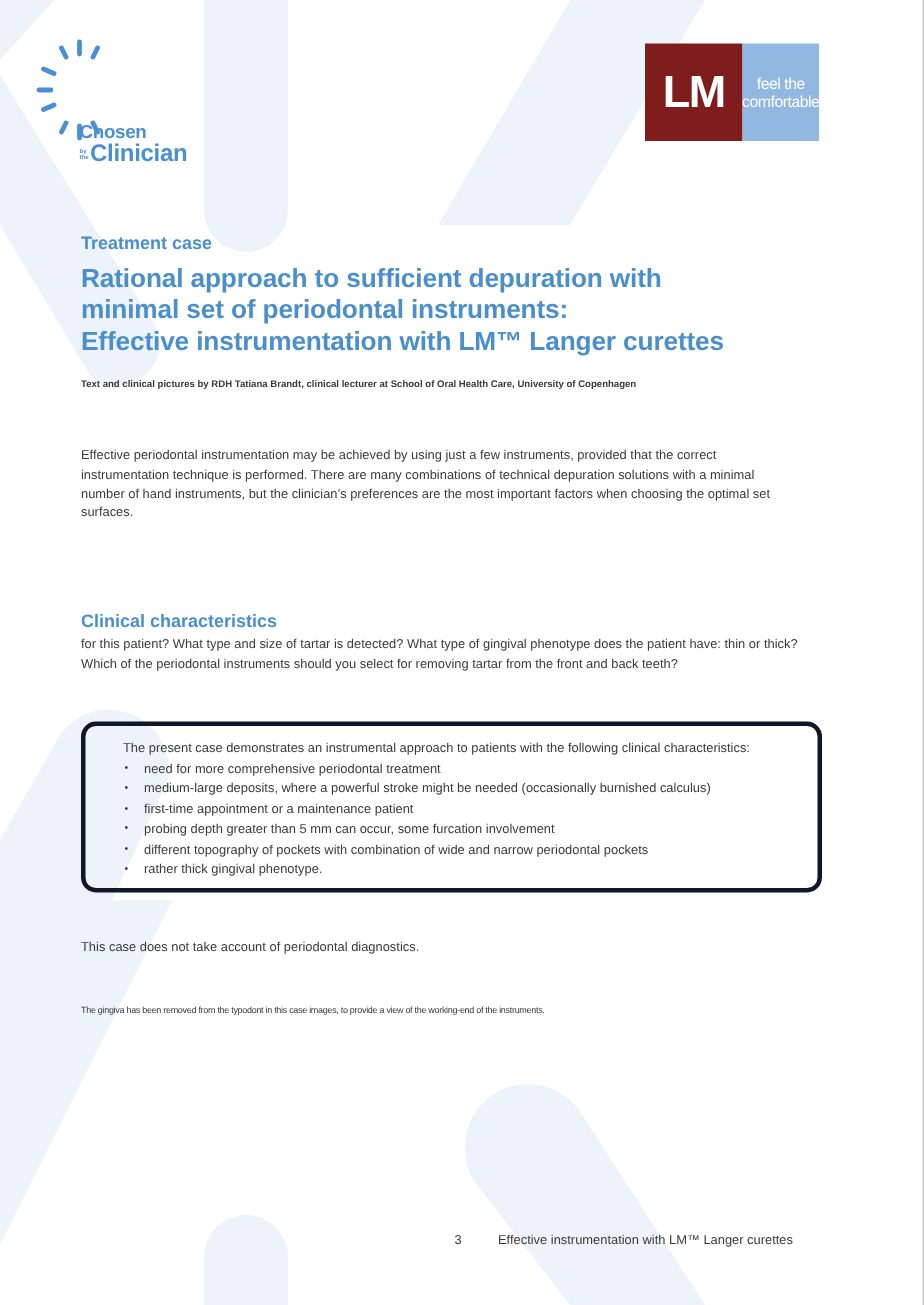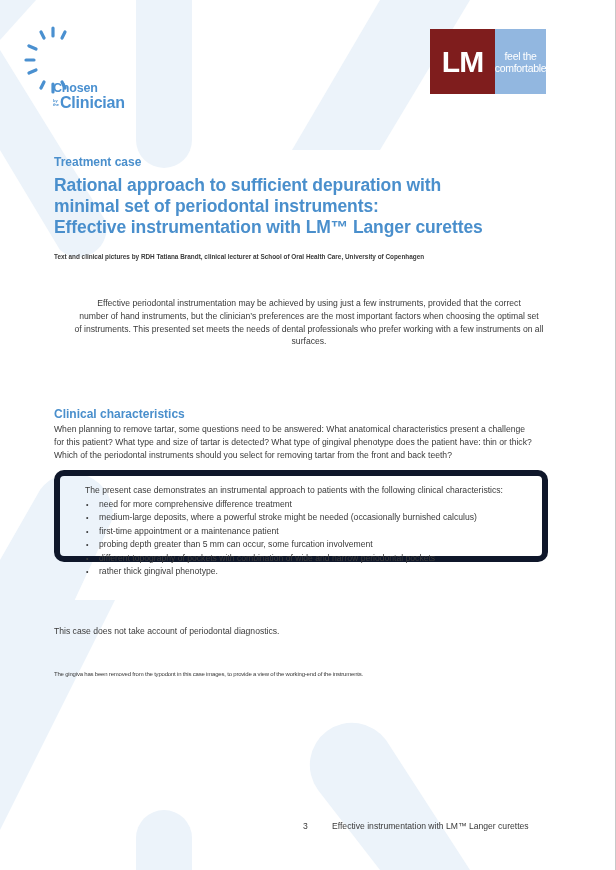--- a/index.html
+++ b/index.html
@@ -23,27 +23,27 @@
   
   .lm-badge { position: absolute; left: 430px; top: 29px; width: 130px; height: 65px; display: flex; }
   .lm-left { width: 65px; height: 65px; background: #7f1d1d; color: #fff; font-weight: bold; font-size: 30px; display: flex; align-items: center; justify-content: center; letter-spacing: -1px; }
   .lm-right { width: 51px; height: 65px; background: #92b7e0; color: #fff; font-size: 10.5px; display: flex; flex-direction: column; align-items: center; justify-content: center; line-height: 12px; letter-spacing: -0.3px; }
   .eyebrow { position: absolute; left: 54px; top: 155px; font-size: 12px; font-weight: bold; color: #4a8fcc; }
   .title { position: absolute; left: 54px; top: 175px; width: 500px; font-size: 17.5px; line-height: 21px; font-weight: bold; color: #4a8fcc; letter-spacing: -0.1px; }
   .title span { display: block; white-space: nowrap; }
   .byline { position: absolute; left: 54px; top: 253px; font-size: 6.4px; font-weight: bold; color: #3a3a3a; white-space: nowrap; }
 
   .intro { position: absolute; left: 54px; top: 297px; width: 510px; font-size: 8.6px; line-height: 12.8px; color: #3a3a3a; }
-  .intro span { display: block; white-space: nowrap; text-align: center; }
+  .intro span { display: block; white-space: nowrap; }
 
   .h2 { position: absolute; left: 54px; top: 407px; font-size: 12px; font-weight: bold; color: #4a8fcc; }
   .clin-text { position: absolute; left: 54px; top: 423px; width: 520px; font-size: 8.6px; line-height: 12.8px; }
   .clin-text span { display: block; white-space: nowrap; }
 
-  .char-box { position: absolute; left: 54px; top: 470px; width: 494px; height: 92px; border: 6px solid #0f172a; border-radius: 10px; box-sizing: border-box; }
+  .char-box { position: absolute; left: 54px; top: 481px; width: 494px; height: 114px; border: 3px solid #0f172a; border-radius: 10px; box-sizing: border-box; }
   .char-intro { position: absolute; left: 25px; top: 9px; font-size: 8.6px; white-space: nowrap; }
   .char-list { position: absolute; left: 24px; top: 22px; margin: 0; padding: 0; list-style: none; }
   .char-list li { font-size: 8.6px; line-height: 13.4px; white-space: nowrap; display: flex; }
   .char-list li .bullet { width: 15px; display: inline-block; text-align: left; padding-left: 2px; box-sizing: border-box; font-size: 7px; }
 
   .note { position: absolute; left: 54px; top: 626px; font-size: 8.6px; white-space: nowrap; }
   .footnote { position: absolute; left: 54px; top: 671px; font-size: 6px; white-space: nowrap; letter-spacing: -0.2px; }
 
   .footer { position: absolute; top: 821px; left: 303px; font-size: 8.6px; white-space: nowrap; display: flex; }
   .footer .pg { width: 29px; }
@@ -107,38 +107,37 @@
 <div class="eyebrow">Treatment case</div>
 <h1 class="title" style="margin:0;">
   <span>Rational approach to sufficient depuration with</span>
   <span>minimal set of periodontal instruments:</span>
   <span>Effective instrumentation with LM™ Langer curettes</span>
 </h1>
 <div class="byline">Text and clinical pictures by RDH Tatiana Brandt, clinical lecturer at School of Oral Health Care, University of Copenhagen</div>
 
 <p class="intro" style="margin:0;">
   <span>Effective periodontal instrumentation may be achieved by using just a few instruments, provided that the correct</span>
+  <span>instrumentation technique is performed. There are many combinations of technical depuration solutions with a minimal</span>
   <span>number of hand instruments, but the clinician’s preferences are the most important factors when choosing the optimal set</span>
-  <span>of instruments. This presented set meets the needs of dental professionals who prefer working with a few instruments on all</span>
   <span>surfaces.</span>
 </p>
 
 <h2 class="h2" style="margin:0;text-align:right;">Clinical characteristics</h2>
 <p class="clin-text" style="margin:0;">
-  <span>When planning to remove tartar, some questions need to be answered: What anatomical characteristics present a challenge</span>
   <span>for this patient? What type and size of tartar is detected? What type of gingival phenotype does the patient have: thin or thick?</span>
   <span>Which of the periodontal instruments should you select for removing tartar from the front and back teeth?</span>
 </p>
 
 <div class="char-box">
   <div class="char-intro">The present case demonstrates an instrumental approach to patients with the following clinical characteristics:</div>
   <ul class="char-list">
     <li>
         <span class="bullet">•</span>
-        <span>need for more comprehensive difference treatment</span>
+        <span>need for more comprehensive periodontal treatment</span>
       </li>
     <li>
         <span class="bullet">•</span>
         <span>medium-large deposits, where a powerful stroke might be needed (occasionally burnished calculus)</span>
       </li>
     <li>
         <span class="bullet">•</span>
         <span>first-time appointment or a maintenance patient</span>
       </li>
     <li>

